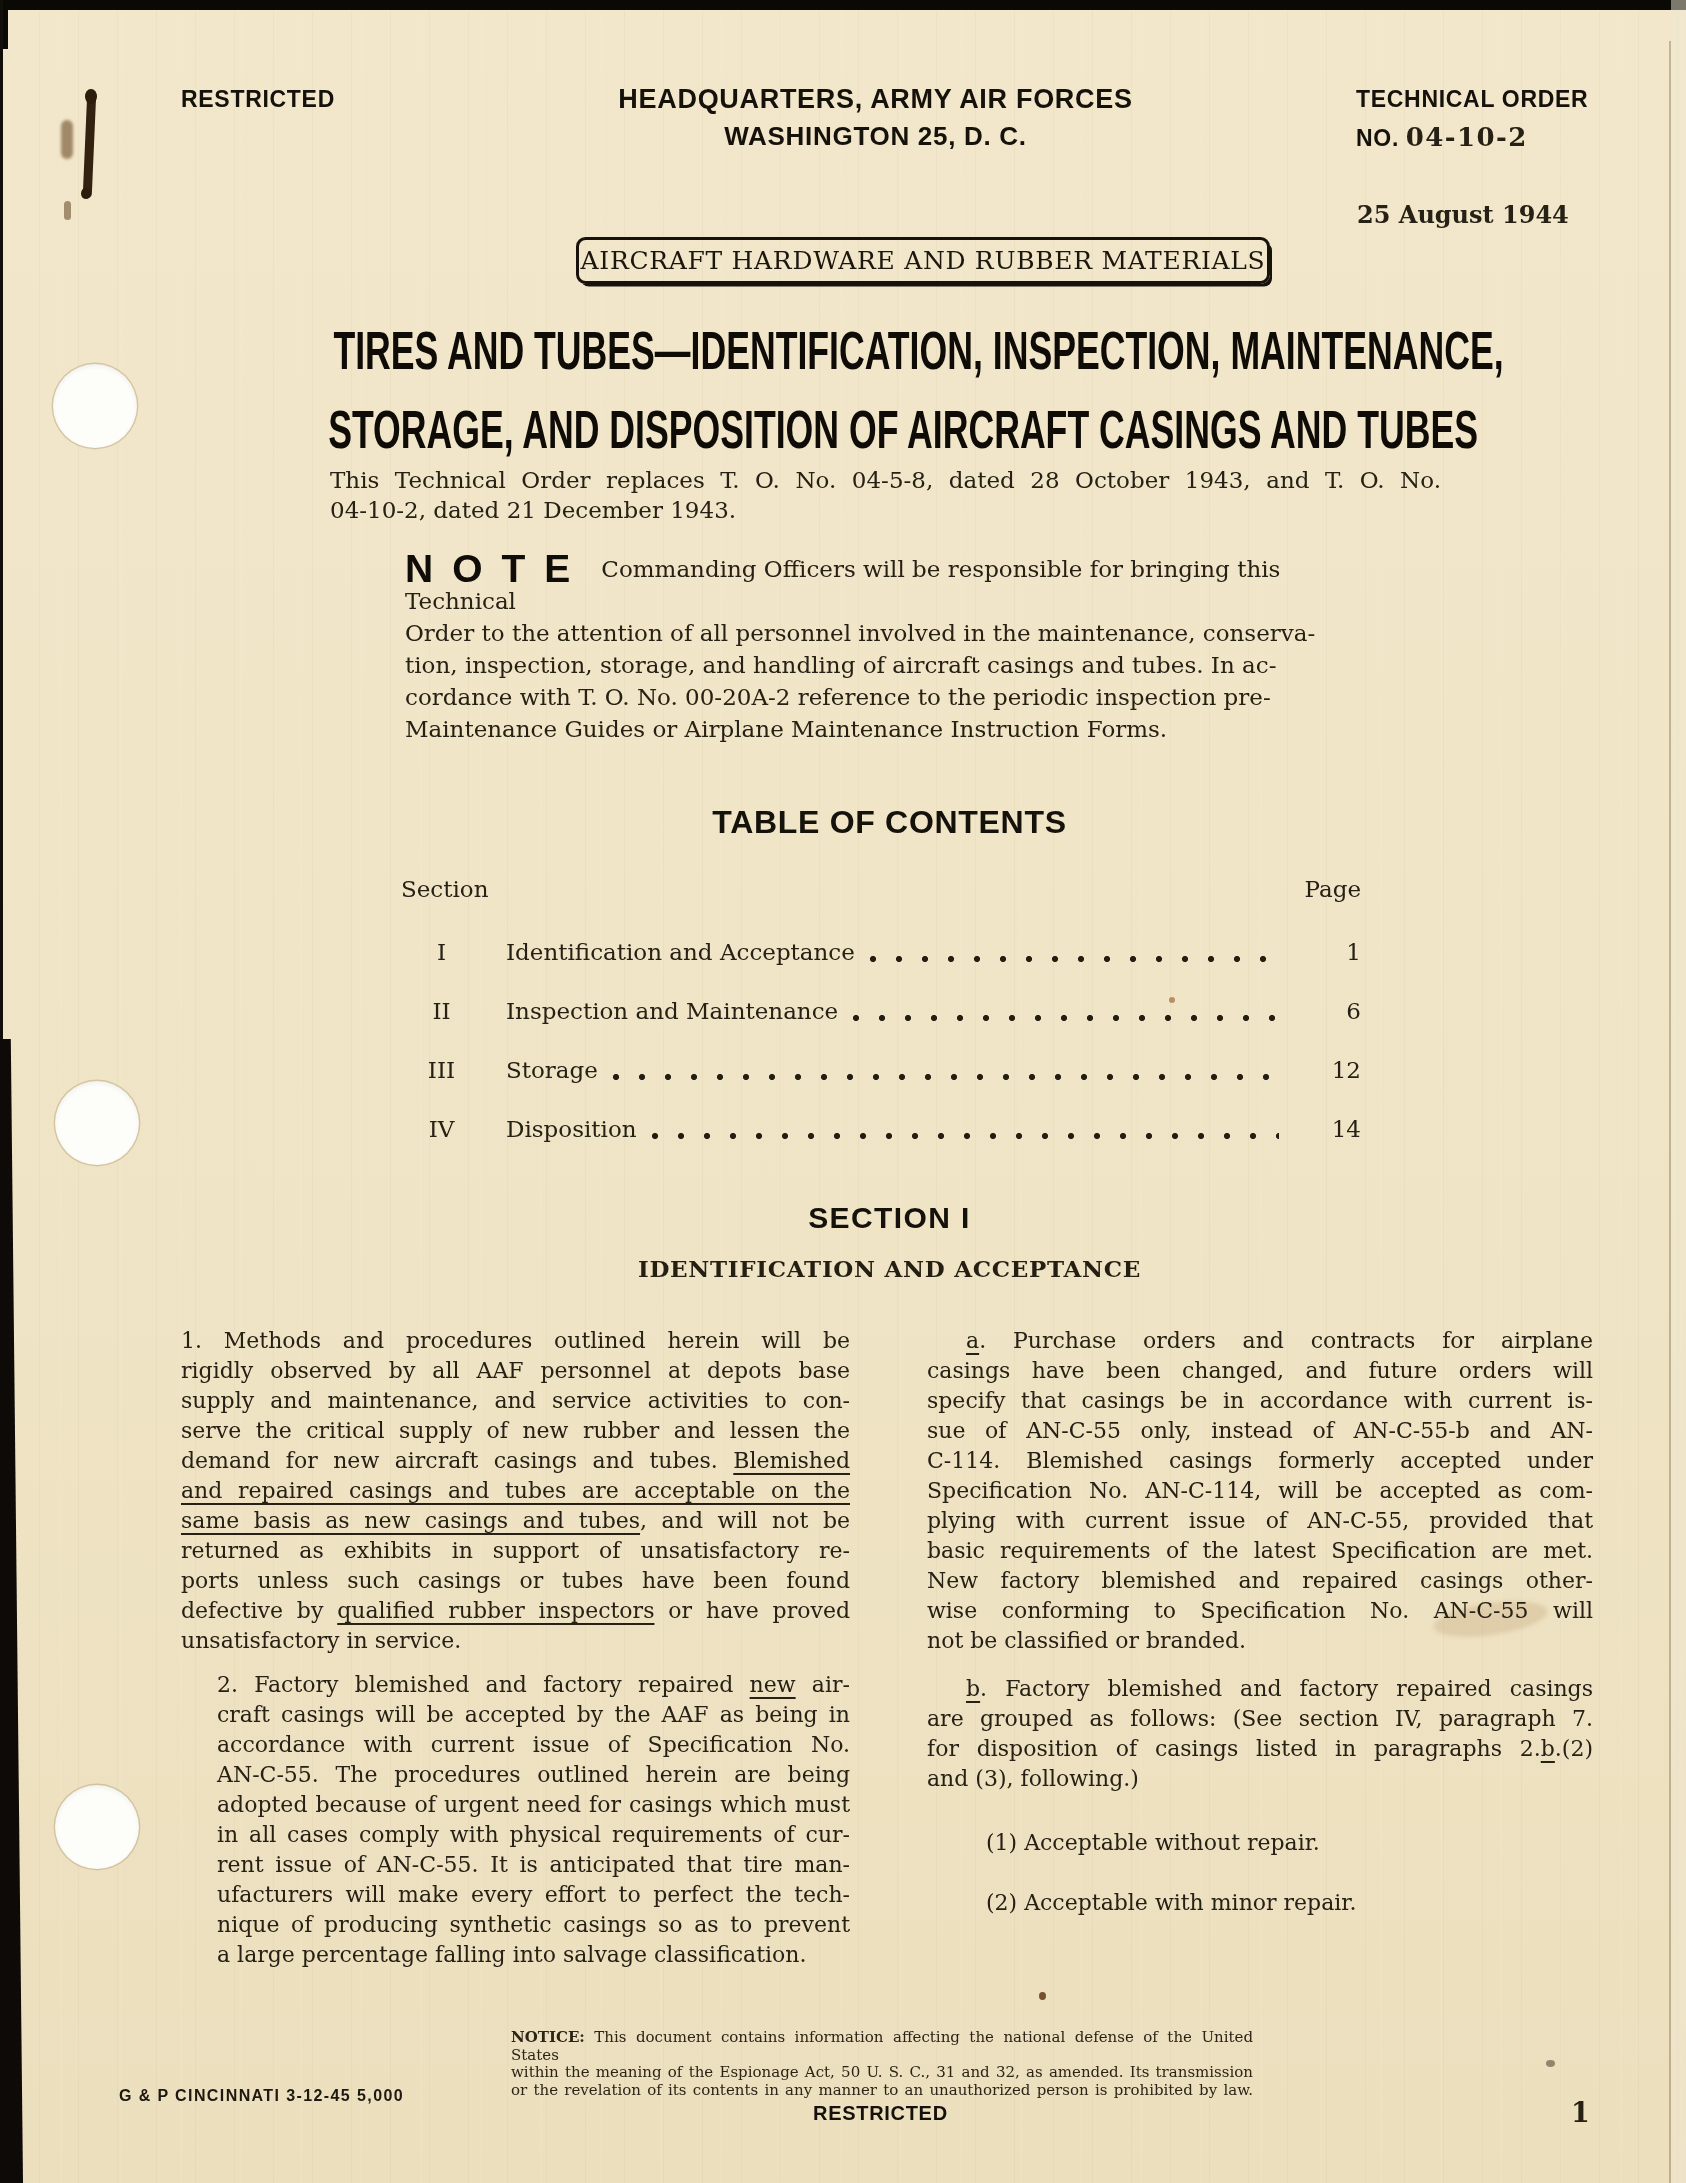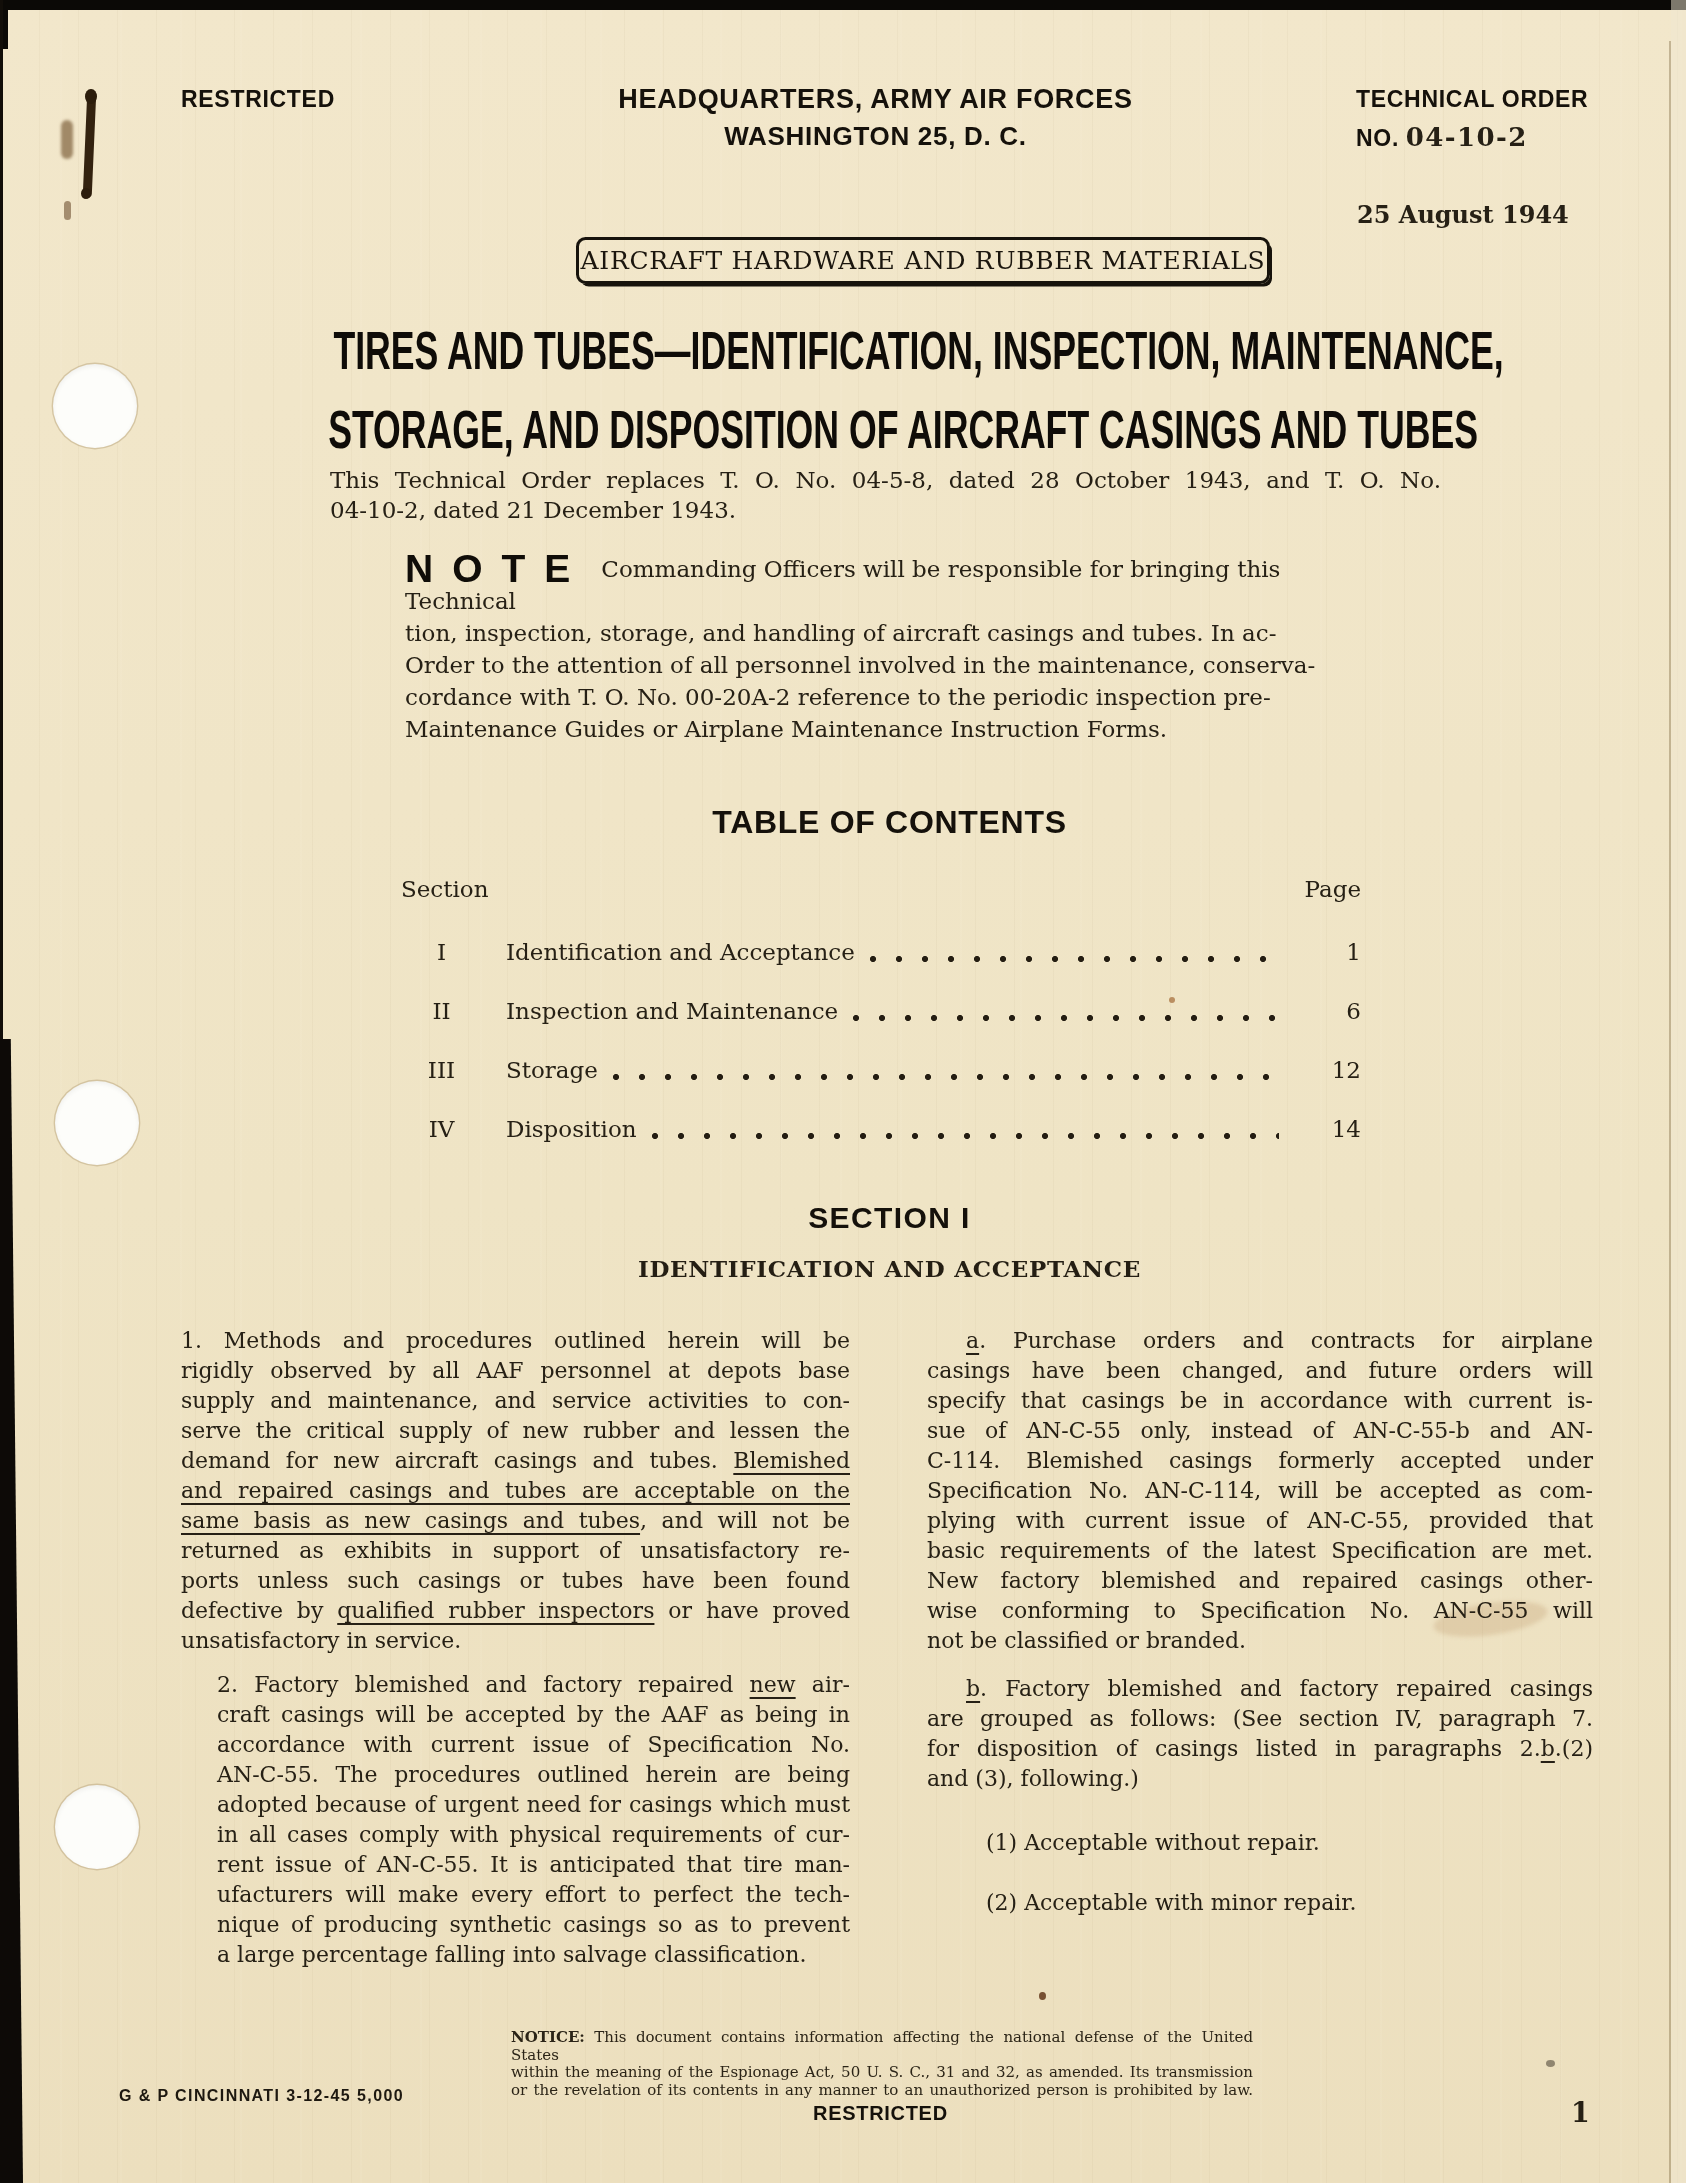--- a/index.html
+++ b/index.html
@@ -152,22 +152,22 @@
 
   <div class="abs serif intro jpara">
       <div class="jline">This Technical Order replaces T. O. No. 04-5-8, dated 28 October 1943, and T. O. No.</div>
       <div class="jline">04-10-2, dated 21 December 1943.</div>
     </div>
 
   <div class="abs serif note-block">
     <span class="note-label">NOTE</span>
     <div>
         <div class="lline">Commanding Officers will be responsible for bringing this Technical</div>
+        <div class="lline">Order to the attention of all personnel involved in the maintenance, conserva-</div>
         <div class="lline">tion, inspection, storage, and handling of aircraft casings and tubes.  In ac-</div>
-        <div class="lline">Order to the attention of all personnel involved in the maintenance, conserva-</div>
         <div class="lline">cordance with T. O. No. 00-20A-2 reference to the periodic inspection pre-</div>
         <div class="lline">Maintenance Guides or Airplane Maintenance Instruction Forms.</div>
       </div>
   </div>
 
   <div class="abs gothic toc-heading">TABLE OF CONTENTS</div>
   <div class="abs serif toc-colhead-section">Section</div>
   <div class="abs serif toc-colhead-page">Page</div>
   <div class="abs serif toc-rows">
       <div class="toc-row">

